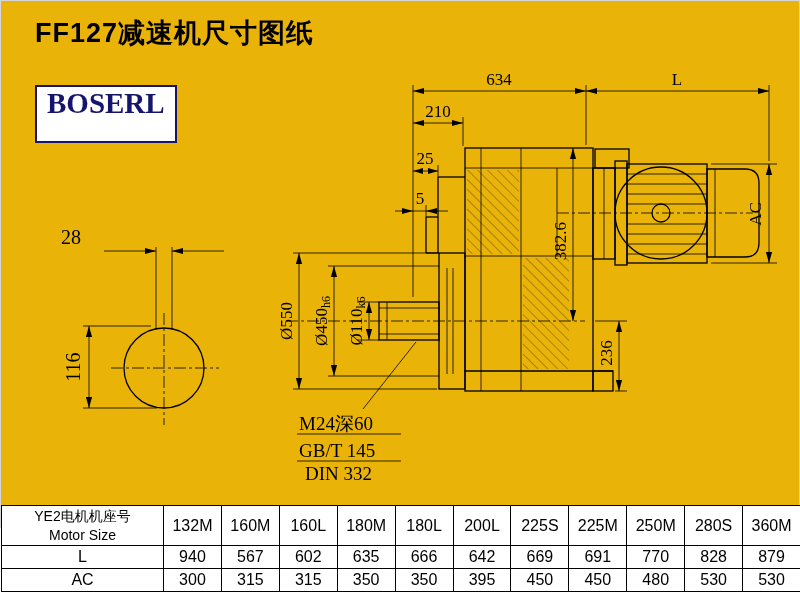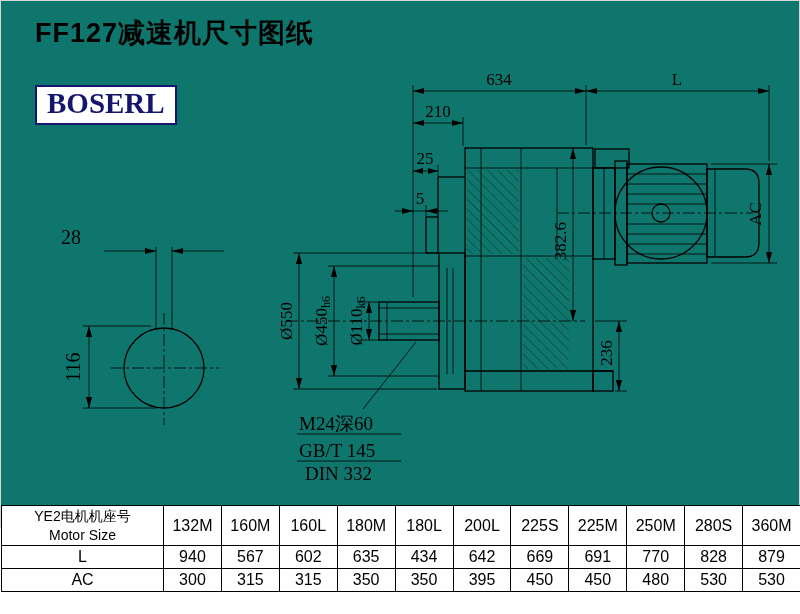--- a/index.html
+++ b/index.html
@@ -1,20 +1,20 @@
 <!DOCTYPE html>
 <html><head>
 <meta charset="utf-8">
 <style>
   * { margin:0; padding:0; box-sizing:border-box; }
   html,body { background:#fff; }
   body { width:800px; height:614px; font-family:"Liberation Sans", sans-serif; position:relative; overflow:hidden; }
-  .page { position:absolute; left:0; top:0; width:800px; height:528px; background:#0f766e; border:1px solid #d6d6d6; }
+  .page { position:absolute; left:0; top:0; width:800px; height:528px; background:#eab308; border:1px solid #d6d6d6; }
   .title { position:absolute; left:34px; top:14px; font-size:27px; font-weight:bold; color:#000; letter-spacing:1px; }
-  .brand { position:absolute; left:34px; top:84px; border:2px solid #15156e; padding:0 10px 3px 10px;
+  .brand { position:absolute; left:34px; top:84px; border:2px solid #15156e; padding:0 10px 21px 10px;
            font-family:"Liberation Serif", serif; font-size:29px; font-weight:bold; color:#15156e; background:#fff; }
   svg.draw { position:absolute; left:0; top:0; }
   .ol { stroke:#000; stroke-width:1.3; fill:none; }
   .tl { stroke:#000; stroke-width:0.8; fill:none; }
   .cl { stroke:#000; stroke-width:0.8; fill:none; stroke-dasharray:12 3 3 3; }
   .hp { stroke:#000; stroke-width:0.55; }
   .ar { fill:#000; stroke:none; }
   text.dt { font-family:"Liberation Serif", serif; font-size:17px; fill:#000; }
   text.big { font-size:20px; }
   text.nt { font-family:"Liberation Serif", serif; font-size:19px; fill:#000; }
@@ -240,21 +240,21 @@
       <th>250M</th>
       <th>280S</th>
       <th>360M</th>
     </tr>
     <tr class="row">
       <td>L</td>
       <td>940</td>
       <td>567</td>
       <td>602</td>
       <td>635</td>
-      <td>434</td>
+      <td>666</td>
       <td>642</td>
       <td>669</td>
       <td>691</td>
       <td>770</td>
       <td>828</td>
       <td>879</td>
     </tr>
     <tr class="row">
       <td>AC</td>
       <td>300</td>

